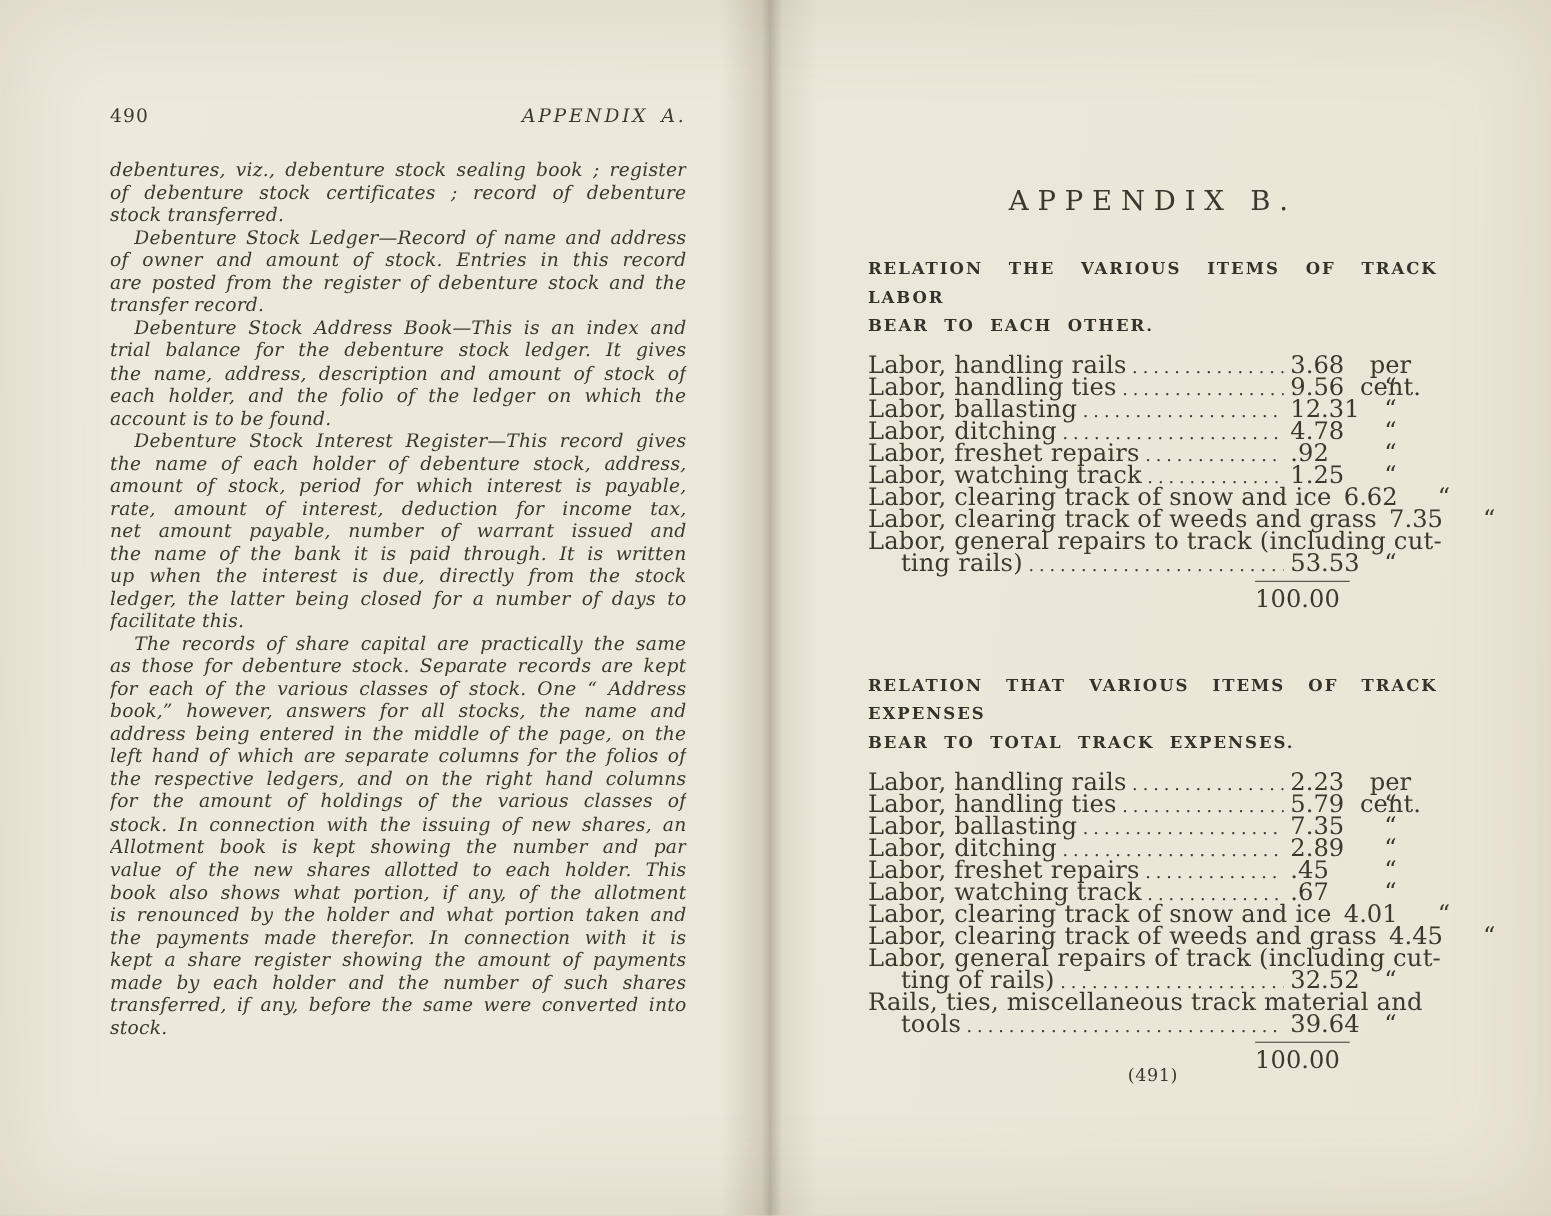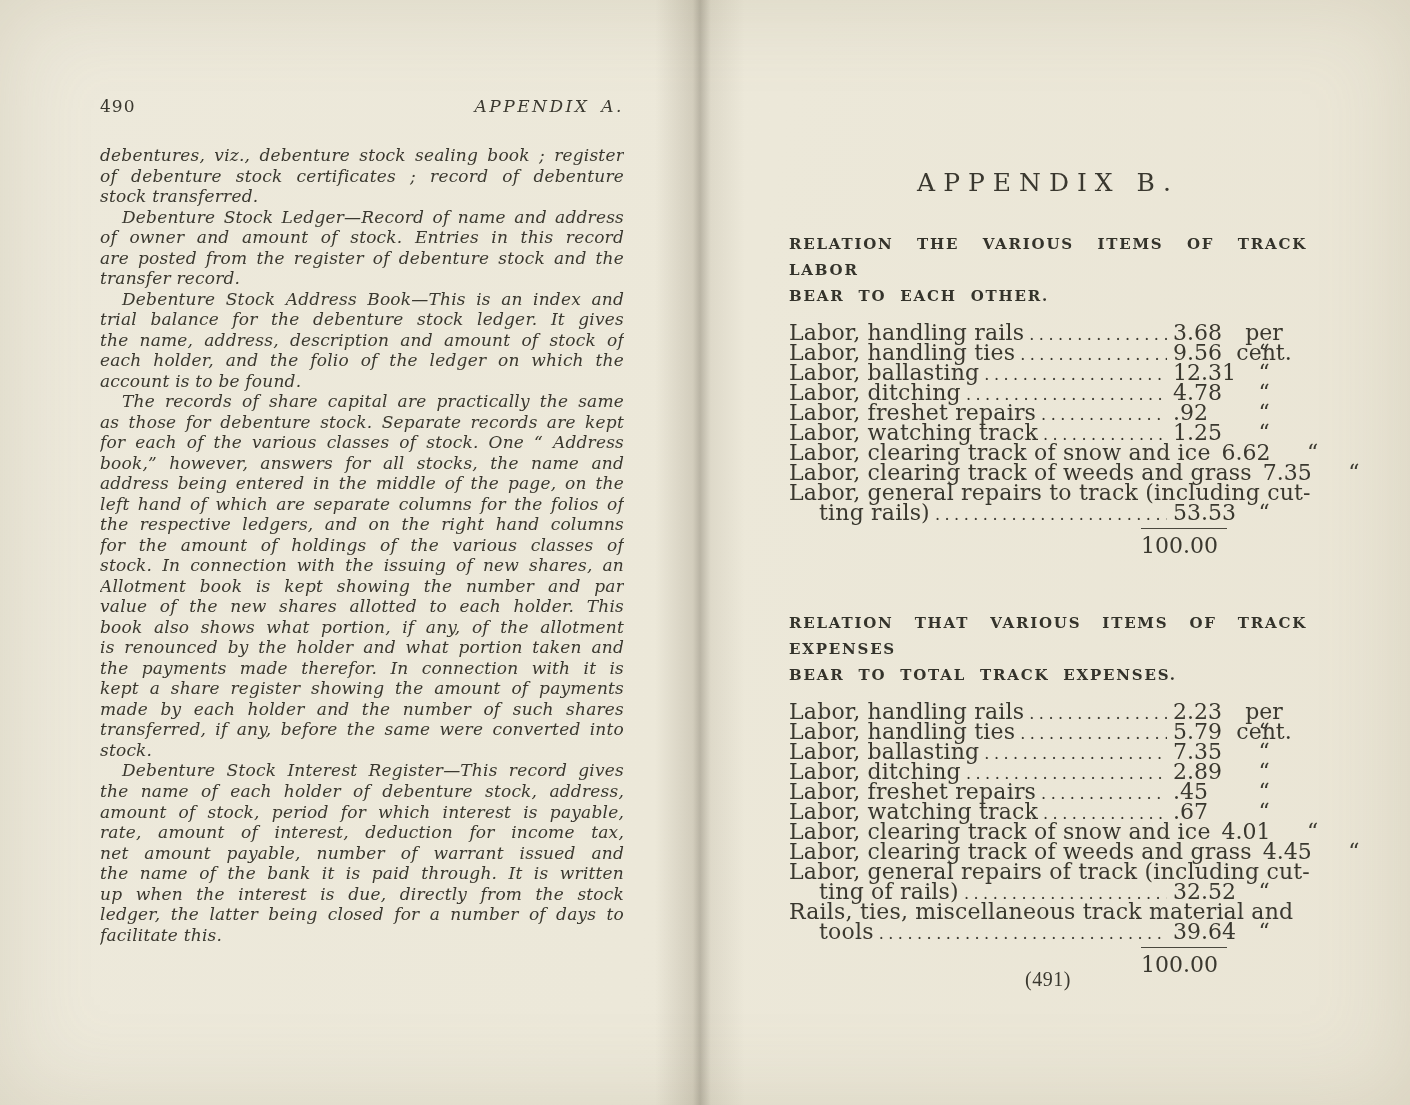--- a/index.html
+++ b/index.html
@@ -48,21 +48,21 @@
   .leader{flex:1 1 auto;overflow:hidden;white-space:nowrap;margin:0 6px 0 5px;}
   .leader::before{content:"....................................................................";letter-spacing:4.5px;font-size:16px;}
   .tvalue{width:48px;text-align:left;flex:0 0 auto;}
   .tunit{width:86px;text-align:center;flex:0 0 auto;}
   .total-row{display:flex;justify-content:flex-end;margin-top:5px;}
   .total-box{
     width:86px;margin-right:80px;font-size:22px;
     border-top:1.5px solid #4a483e;padding-top:4px;
   }
   .footer-folio{
-    position:absolute;left:89px;top:968px;width:518px;text-align:center;font-size:20px;letter-spacing:0.5px;font-family:Liberation Serif, serif;
+    position:absolute;left:89px;top:968px;width:518px;text-align:center;font-size:16px;letter-spacing:0.5px;
   }
 </style>
 </head>
 <body>
 
 <div class="book">
 
   <div class="page left-page">
     <div class="page-header">
       <span class="folio">490</span>
@@ -79,20 +79,31 @@
           <div class="line">of owner and amount of stock.  Entries in this record</div>
           <div class="line">are posted from the register of debenture stock and the</div>
           <div class="line para-last">transfer record.</div>
         </div>
         <div class="para">
           <div class="line indent">Debenture Stock Address Book—This is an index and</div>
           <div class="line">trial balance for the debenture stock ledger.  It gives</div>
           <div class="line">the name, address, description and amount of stock of</div>
           <div class="line">each holder, and the folio of the ledger on which the</div>
           <div class="line para-last">account is to be found.</div>
+        </div>
+        <div class="para">
+          <div class="line indent">Debenture Stock Interest Register—This record gives</div>
+          <div class="line">the name of each holder of debenture stock, address,</div>
+          <div class="line">amount of stock, period for which interest is payable,</div>
+          <div class="line">rate, amount of interest, deduction for income tax,</div>
+          <div class="line">net amount payable, number of warrant issued and</div>
+          <div class="line">the name of the bank it is paid through.  It is written</div>
+          <div class="line">up when the interest is due, directly from the stock</div>
+          <div class="line">ledger, the latter being closed for a number of days to</div>
+          <div class="line para-last">facilitate this.</div>
         </div>
         <div class="para">
           <div class="line indent">The records of share capital are practically the same</div>
           <div class="line">as those for debenture stock.  Separate records are kept</div>
           <div class="line">for each of the various classes of stock.  One “ Address</div>
           <div class="line">book,” however, answers for all stocks, the name and</div>
           <div class="line">address being entered in the middle of the page, on the</div>
           <div class="line">left hand of which are separate columns for the folios of</div>
           <div class="line">the respective ledgers, and on the right hand columns</div>
           <div class="line">for the amount of holdings of the various classes of</div>
@@ -100,31 +111,20 @@
           <div class="line">Allotment book is kept showing the number and par</div>
           <div class="line">value of the new shares allotted to each holder.  This</div>
           <div class="line">book also shows what portion, if any, of the allotment</div>
           <div class="line">is renounced by the holder and what portion taken and</div>
           <div class="line">the payments made therefor.  In connection with it is</div>
           <div class="line">kept a share register showing the amount of payments</div>
           <div class="line">made by each holder and the number of such shares</div>
           <div class="line">transferred, if any, before the same were converted into</div>
           <div class="line para-last">stock.</div>
         </div>
-        <div class="para">
-          <div class="line indent">Debenture Stock Interest Register—This record gives</div>
-          <div class="line">the name of each holder of debenture stock, address,</div>
-          <div class="line">amount of stock, period for which interest is payable,</div>
-          <div class="line">rate, amount of interest, deduction for income tax,</div>
-          <div class="line">net amount payable, number of warrant issued and</div>
-          <div class="line">the name of the bank it is paid through.  It is written</div>
-          <div class="line">up when the interest is due, directly from the stock</div>
-          <div class="line">ledger, the latter being closed for a number of days to</div>
-          <div class="line para-last">facilitate this.</div>
-        </div>
       </div>
   </div>
 
   <div class="page right-page">
     <h1 class="appendix-title">APPENDIX B.</h1>
     <div id="sections">
         <div class="section">
           <div class="sec-line hl1">RELATION THE VARIOUS ITEMS OF TRACK LABOR</div>
           <div class="sec-line hl2">BEAR TO EACH OTHER.</div>
           <div class="ttable">

